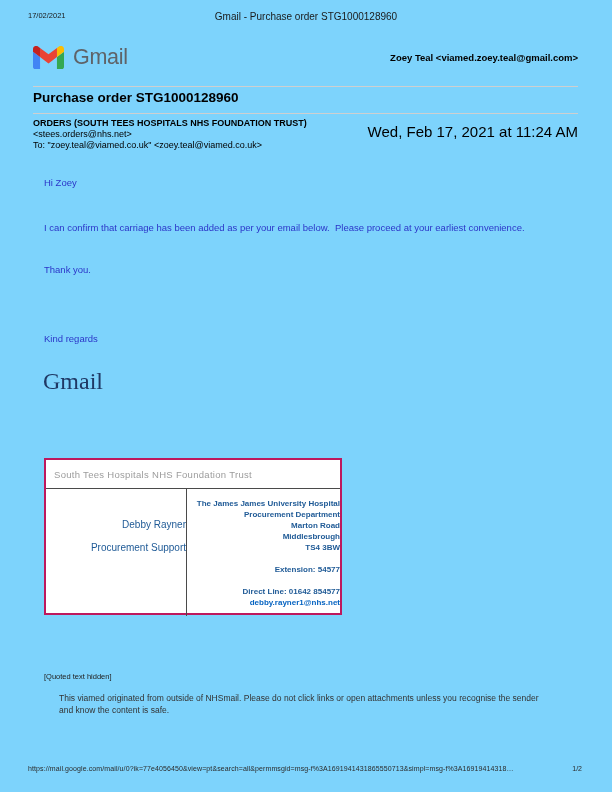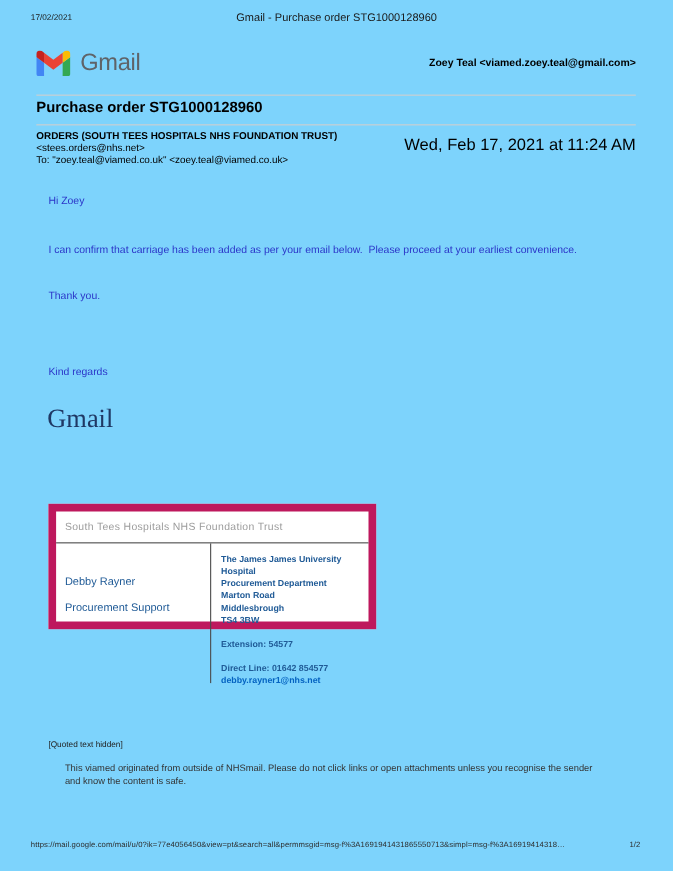--- a/index.html
+++ b/index.html
@@ -42,24 +42,25 @@
   .closing    { top:333px; }
   .sig-name {
     position:absolute; left:43px; top:368px;
     font-family:"Liberation Serif", serif;
     font-size:24px; color:#1f3864;
   }
 
   
   .sig-table {
     position:absolute; left:44px; top:458px;
-    width:298px; height:114px;
-    border:7px solid #be185d;
+    width:298px; height:157px;
+    border:2px solid #be185d;
     box-sizing:border-box;
     background:#fff;
+    text-align:right;
   }
   .sig-table-header {
     height:29px; box-sizing:border-box;
     border-bottom:1px solid #4a4a4a;
     display:flex; align-items:center;
     padding-left:8px;
     color:#9c9c9c; font-size:9.5px; letter-spacing:0.3px;
   }
   .sig-table-body { display:flex; height:127px; }
   .sig-cell-left {

